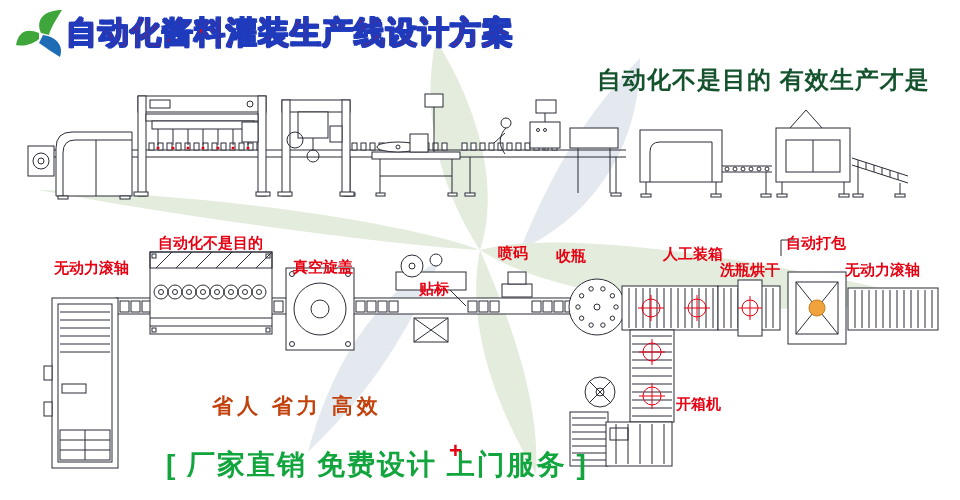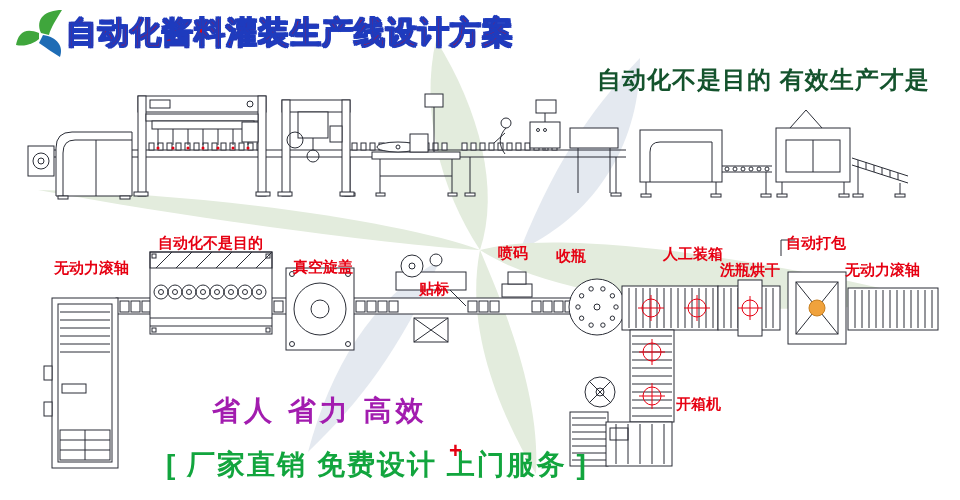--- a/index.html
+++ b/index.html
@@ -12,21 +12,21 @@
   .r{stroke:#e60012;fill:none;stroke-width:1;}
   .rf{fill:#e60012;stroke:none;}
   .of{fill:#f0a23c;stroke:#c87f1f;stroke-width:1;}
   .txt{position:absolute;white-space:nowrap;}
   .label{position:absolute;color:#e60012;font-weight:700;font-size:15px;white-space:nowrap;}
   .title{left:66px;top:12px;font-size:31px;font-weight:900;color:#e8000b;
          -webkit-text-stroke:1px #1e3bbe;
          text-shadow:1px 1px 0 #1e3bbe,-1px -1px 0 #1e3bbe,1px -1px 0 #1e3bbe,-1px 1px 0 #1e3bbe;
          letter-spacing:1px;}
   .slogan{left:597px;top:64px;font-size:24px;font-weight:800;color:#14532d;letter-spacing:1px;}
-  .benefits{left:212px;top:392px;font-size:28px;font-weight:800;color:#a21caf;letter-spacing:4px;}
+  .benefits{left:212px;top:392px;font-size:21px;font-weight:800;color:#c2410c;letter-spacing:4px;}
   .services{left:166px;top:446px;font-size:28px;font-weight:800;color:#12a53e;letter-spacing:2px;}
   .plus{left:449px;top:438px;font-size:22px;font-weight:900;color:#e60012;}
 </style>
 </head>
 <body>
 
 <div id="canvas">
 
   <svg class="art" width="960" height="500" viewBox="0 0 960 500">
     <defs>

